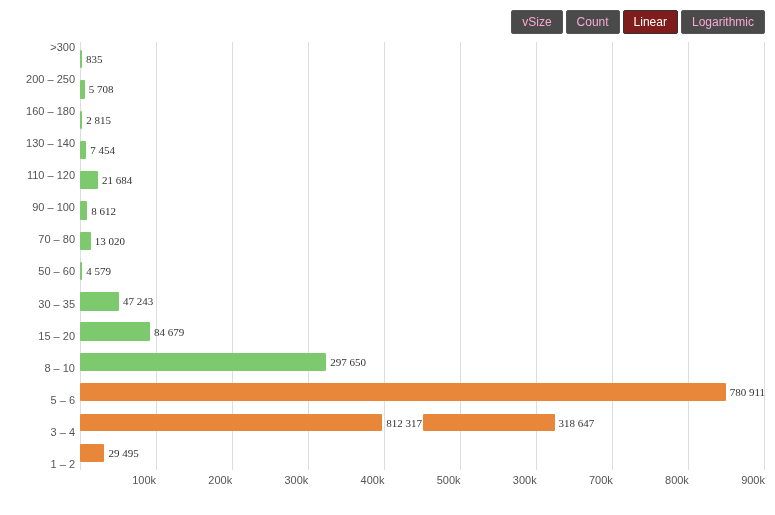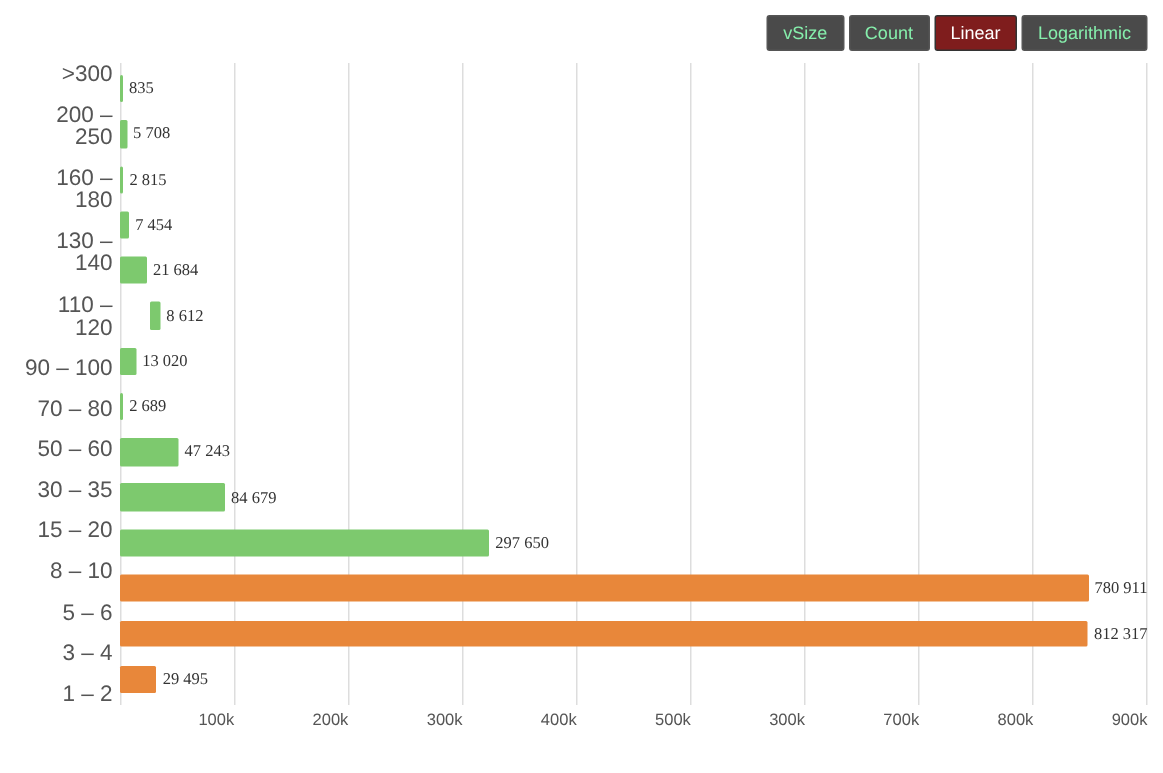--- a/index.html
+++ b/index.html
@@ -28,21 +28,21 @@
       font-weight: normal;
     }
     .toggle-group {
       display: flex;
       gap: 3px;
     }
     .toggle-btn {
       padding: 4px 10px;
       border: 1px solid #555;
       background: #4a4a4a;
-      color: #86efac;
+      color: #f9a8d4;
       font-size: 12px;
       cursor: pointer;
       border-radius: 2px;
     }
     .toggle-btn.active {
       background: #7f1d1d;
       color: #fff;
       border-color: #333;
     }
     .chart-area {
@@ -52,21 +52,21 @@
     }
     .y-labels {
       display: flex;
       flex-direction: column;
       justify-content: space-between;
       width: 70px;
       padding-right: 5px;
       padding-bottom: 22px;
     }
     .y-label {
-      font-size: 15px;
+      font-size: 11px;
       color: #555;
       text-align: right;
       line-height: 1;
     }
     .chart-body {
       flex: 1;
       position: relative;
       display: flex;
       flex-direction: column;
     }
@@ -204,40 +204,40 @@
             </div>
             <div class="bar-row">
               <div style="display: flex; flex-direction: column; width: 100%; height: 100%; justify-content: center; gap: 1px;">
                 <div style="display: flex; align-items: center; flex: 1 1 0%;">
                   <div class="bar green" style="width: 2.61848%; height: 65%;"></div>
                   <span class="bar-label">21 684</span>
                 </div>
               </div>
             </div>
             <div class="bar-row">
-              <div style="display: flex; flex-direction: column; width: 100%; height: 100%; justify-content: flex-start; gap: 1px; padding-left: 20px;">
+              <div style="display: flex; flex-direction: column; width: 100%; height: 100%; justify-content: flex-start; gap: 1px;">
                 <div style="display: flex; align-items: center; flex: 1 1 0%;">
                   <div class="bar green" style="width: 1.04022%; height: 65%;"></div>
                   <span class="bar-label">8 612</span>
                 </div>
               </div>
             </div>
             <div class="bar-row">
               <div style="display: flex; flex-direction: column; width: 100%; height: 100%; justify-content: center; gap: 1px;">
                 <div style="display: flex; align-items: center; flex: 1 1 0%;">
                   <div class="bar green" style="width: 1.57283%; height: 65%;"></div>
                   <span class="bar-label">13 020</span>
                 </div>
               </div>
             </div>
             <div class="bar-row">
               <div style="display: flex; flex-direction: column; width: 100%; height: 100%; justify-content: center; gap: 1px;">
                 <div style="display: flex; align-items: center; flex: 1 1 0%;">
                   <div class="bar green" style="width: 0.311957%; height: 65%;"></div>
-                  <span class="bar-label">2 689</span>
+                  <span class="bar-label">4 579</span>
                 </div>
               </div>
             </div>
             <div class="bar-row">
               <div style="display: flex; flex-direction: column; width: 100%; height: 100%; gap: 1px;">
                 <div style="display: flex; align-items: center; flex: 1 1 0%;">
                   <div class="bar green" style="width: 5.70543%; height: 65%;"></div>
                   <span class="bar-label">47 243</span>
                 </div>
               </div>
@@ -264,20 +264,24 @@
                   <div class="bar orange" style="width: 94.313%; height: 65%;"></div>
                   <span class="bar-label">780 911</span>
                 </div>
               </div>
             </div>
             <div class="bar-row">
               <div style="display: flex; flex-direction: row; width: 100%; height: 100%; justify-content: center; gap: 1px;">
                 <div style="display: flex; align-items: center; flex: 1 1 0%;">
                   <div class="bar orange" style="width: 98.1054%; height: 60%;"></div>
                   <span class="bar-label">812 317</span>
+                </div>
+                <div style="display: flex; align-items: center; flex: 1 1 0%;">
+                  <div class="bar orange" style="width: 38.4837%; height: 60%;"></div>
+                  <span class="bar-label">318 647</span>
                 </div>
               </div>
             </div>
             <div class="bar-row">
               <div style="display: flex; flex-direction: column; width: 100%; height: 100%; justify-content: center; gap: 1px;">
                 <div style="display: flex; align-items: center; flex: 1 1 0%;">
                   <div class="bar orange" style="width: 3.57391%; height: 65%;"></div>
                   <span class="bar-label">29 495</span>
                 </div>
               </div>

